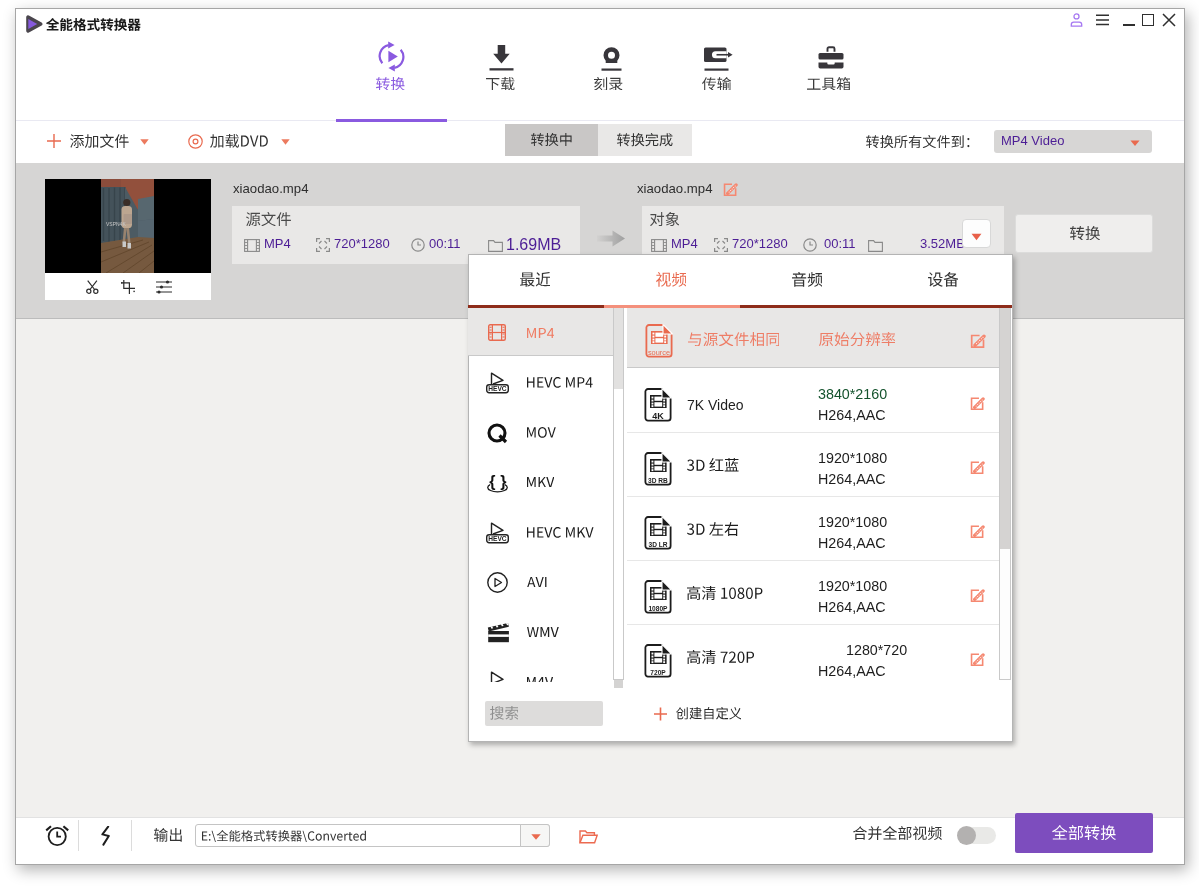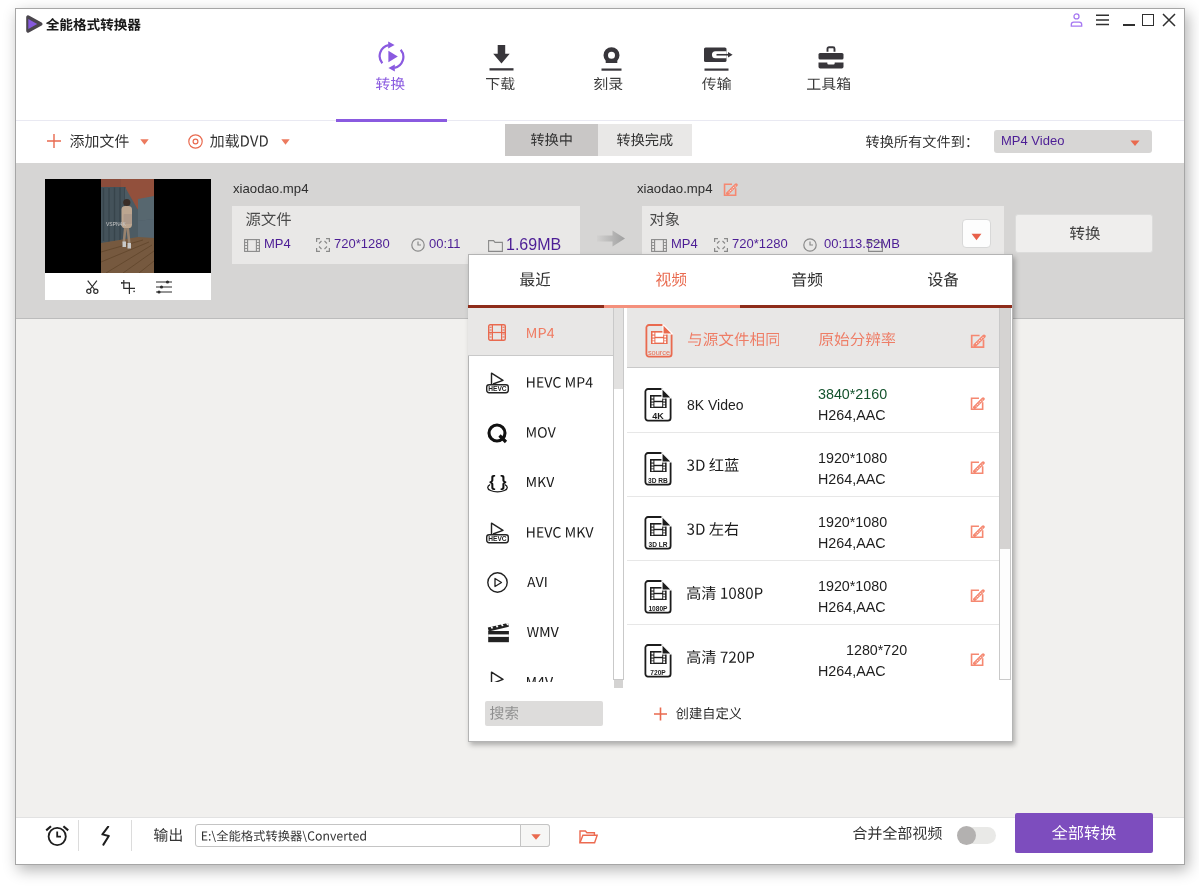--- a/index.html
+++ b/index.html
@@ -221,21 +221,21 @@
   </svg>
 <div class="t" style="left:732px;top:236.2px;font-size:13px">720*1280</div>
 <svg class="i" style="left:803px;top:238px" width="14" height="14" viewBox="0 0 14 14">
     <circle cx="7" cy="7" r="6.2" fill="none" stroke="#8a8a8a" stroke-width="1.2"></circle>
     <path d="M7 3.4 V7 H10" fill="none" stroke="#8a8a8a" stroke-width="1.2"></path>
   </svg>
 <div class="t" style="left:824px;top:236.2px;font-size:13px">00:11</div>
 <svg class="i" style="left:868px;top:240px" width="15" height="12" viewBox="0 0 15 12">
     <path d="M0.6 11.4 V0.6 h5 l1.4 1.8 h7.4 v9 Z" fill="none" stroke="#8a8a8a" stroke-width="1.1"></path>
   </svg>
-<div class="t" style="left:855px;top:236.2px;font-size:13px">3.52MB</div>
+<div class="t" style="left:920px;top:236.2px;font-size:13px">3.52MB</div>
 <div class="a" style="left:961.5px;top:218.5px;width:29px;height:29px;background:#fdfdfd;border:1px solid #d8d8d8;border-radius:4px"></div>
 <svg class="i" style="left:970.5px;top:232.5px" width="11" height="8" viewBox="0 0 10 7">
     <path d="M0.5 0.5 h9 L5 6.5 Z" fill="#e8604a"></path>
   </svg>
 <div class="a" style="left:1015px;top:214px;width:138px;height:39px;background:#efeeed;border:1px solid #dcdcdb;border-radius:3px"></div>
 <svg class="g" style="left:1069.5px;top:225.8px" width="30.1" height="14.4" viewBox="0.62 -13.14 30.09 14.40">
     <path fill="#3f3f3f" d="M1.3 -5.2C1.4 -5.3 1.9 -5.4 2.4 -5.4H3.8V-3.1L0.6 -2.6L0.9 -1.5L3.8 -2.0V1.2H4.9V-2.2L7.0 -2.7L7.0 -3.7L4.9 -3.3V-5.4H6.5V-6.5H4.9V-8.8H3.8V-6.5H2.3C2.8 -7.6 3.2 -8.8 3.7 -10.2H6.5V-11.3H4.0C4.1 -11.8 4.2 -12.3 4.4 -12.9L3.2 -13.1C3.1 -12.5 3.0 -11.9 2.9 -11.3H0.7V-10.2H2.6C2.2 -8.9 1.8 -7.8 1.7 -7.5C1.4 -6.8 1.2 -6.3 0.9 -6.2C1.0 -5.9 1.2 -5.4 1.3 -5.2ZM6.6 -8.3V-7.2H8.9C8.6 -6.1 8.3 -5.1 8.0 -4.3H12.5C11.9 -3.6 11.3 -2.6 10.6 -1.8C10.1 -2.2 9.5 -2.5 9.0 -2.8L8.3 -2.0C9.9 -1.1 11.7 0.3 12.6 1.3L13.4 0.4C12.9 -0.1 12.3 -0.6 11.5 -1.2C12.5 -2.5 13.6 -3.9 14.4 -5.1L13.5 -5.5L13.4 -5.4H9.6L10.1 -7.2H15.0V-8.3H10.5L11.0 -10.2H14.4V-11.3H11.3L11.7 -12.9L10.5 -13.1L10.1 -11.3H7.3V-10.2H9.8L9.3 -8.3Z M18.2 -13.1V-10.0H16.3V-8.9H18.2V-5.4C17.4 -5.2 16.7 -5.0 16.2 -4.8L16.5 -3.7L18.2 -4.2V-0.2C18.2 0.0 18.1 0.1 17.9 0.1C17.7 0.1 17.2 0.1 16.6 0.1C16.8 0.4 16.9 0.9 17.0 1.2C17.9 1.2 18.4 1.2 18.8 1.0C19.2 0.8 19.3 0.5 19.3 -0.2V-4.6L21.0 -5.1L20.8 -6.2L19.3 -5.7V-8.9H20.8V-10.0H19.3V-13.1ZM24.0 -10.7H27.2C26.8 -10.2 26.4 -9.6 26.0 -9.2H22.7C23.2 -9.7 23.6 -10.2 24.0 -10.7ZM20.8 -4.5V-3.5H24.6C23.9 -2.1 22.7 -0.7 20.0 0.4C20.2 0.7 20.6 1.0 20.7 1.3C23.4 0.0 24.8 -1.5 25.5 -2.9C26.5 -1.1 28.1 0.4 30.0 1.2C30.1 0.9 30.5 0.5 30.7 0.3C28.8 -0.4 27.2 -1.8 26.3 -3.5H30.4V-4.5H29.3V-9.2H27.3C27.9 -9.8 28.5 -10.6 28.9 -11.3L28.1 -11.8L27.9 -11.7H24.6C24.8 -12.1 25.0 -12.5 25.2 -12.9L24.0 -13.1C23.4 -11.8 22.4 -10.2 20.9 -8.9C21.1 -8.8 21.5 -8.4 21.7 -8.1L21.9 -8.3V-4.5ZM23.1 -4.5V-8.2H25.1V-6.6C25.1 -6.0 25.1 -5.3 24.9 -4.5ZM28.2 -4.5H26.1C26.2 -5.2 26.3 -5.9 26.3 -6.6V-8.2H28.2Z"></path>
   </svg>
 <div class="a" style="left:16px;top:319px;width:1168px;height:498px;background:#f1f0ee"></div>
 <div class="a" style="left:16px;top:817px;width:1168px;height:47px;background:#fff;border-top:1px solid #e2e2e2"></div>
@@ -410,21 +410,21 @@
       <rect x="19.2" y="8.6" width="1.9" height="1.9"></rect>
       <rect x="19.2" y="11.6" width="1.9" height="1.9"></rect>
       <rect x="19.2" y="14.6" width="1.9" height="1.9"></rect>
       <rect x="19.2" y="17.2" width="1.9" height="1.9"></rect>
       <rect x="10.4" y="8.6" width="7.8" height="4.2"></rect>
       <rect x="10.4" y="14.2" width="7.8" height="4.4"></rect>
     </g>
     <path d="M18 0.4 L27.6 10 H18 Z" fill="#1c1c1c" stroke="#fff" stroke-width="1.1"></path>
     <text x="14" y="30.5" font-size="9.0" font-weight="bold" text-anchor="middle" fill="#1c1c1c" font-family="Liberation Sans">4K</text>
   </svg>
-<div class="t" style="left:687px;top:397.2px;font-size:14px;color:#1e1e1e">8K Video</div>
+<div class="t" style="left:687px;top:397.2px;font-size:14px;color:#1e1e1e">7K Video</div>
 <div class="t" style="left:818px;top:386.4px;font-size:14.3px;color:#14532d">3840*2160</div>
 <div class="t" style="left:818px;top:407.2px;font-size:14.3px;color:#1e1e1e">H264,AAC</div>
 <svg class="i" style="left:968.5px;top:395px" width="16" height="16" viewBox="0 0 17 17">
     <path d="M10.6 3.5 H2.7 V15.2 H14.5 V7.6" fill="none" stroke="#f58871" stroke-width="1.7"></path>
     <path d="M6 13.2 L15 4.2" stroke="#f58871" stroke-width="3.4" stroke-linecap="round"></path>
     <g fill="#fff">
       <circle cx="7.6" cy="11.6" r="0.55"></circle>
       <circle cx="9.2" cy="10" r="0.55"></circle>
       <circle cx="10.8" cy="8.4" r="0.55"></circle>
       <circle cx="12.4" cy="6.8" r="0.55"></circle>

